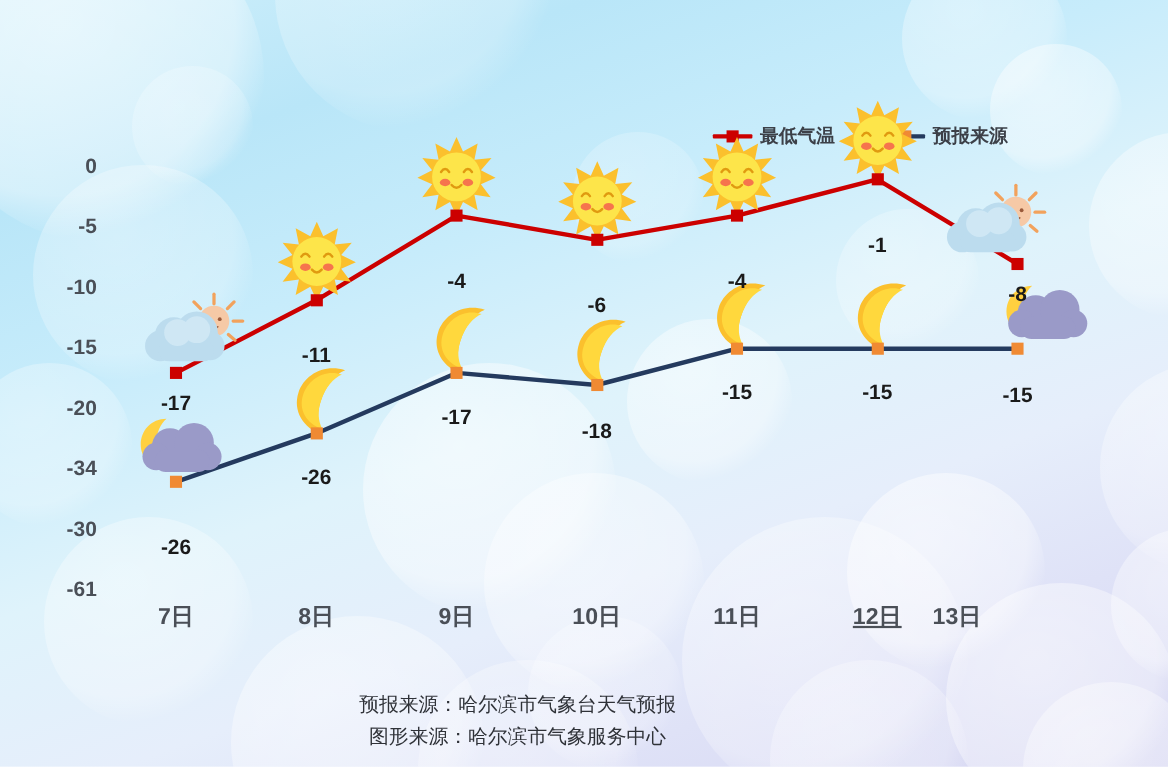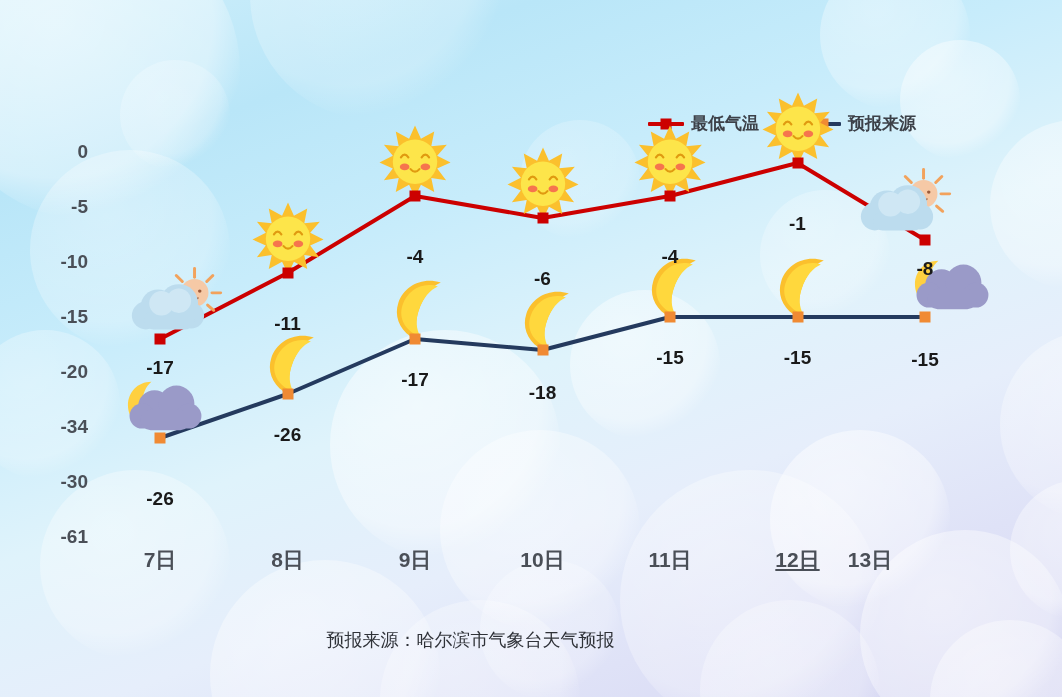--- a/index.html
+++ b/index.html
@@ -418,15 +418,16 @@
       <div class="marker low" style="left: 670px; top: 317px; background: rgb(240, 138, 51);"></div>
       <div class="dlabel" style="left: 670px; top: 347px;">-15</div>
       <div class="marker low" style="left: 797.5px; top: 317px; background: rgb(240, 138, 51);"></div>
       <div class="dlabel" style="left: 797.5px; top: 347px;">-15</div>
       <div class="marker low" style="left: 925px; top: 317px; background: rgb(240, 138, 51);"></div>
       <div class="dlabel" style="left: 925px; top: 349px;">-15</div>
     </div>
 
   <div id="footer">
     <div class="footer-line">预报来源：哈尔滨市气象台天气预报</div>
+    <div class="footer-line">图形来源：哈尔滨市气象服务中心</div>
   </div>
 
 </div>
 
 </body></html>

